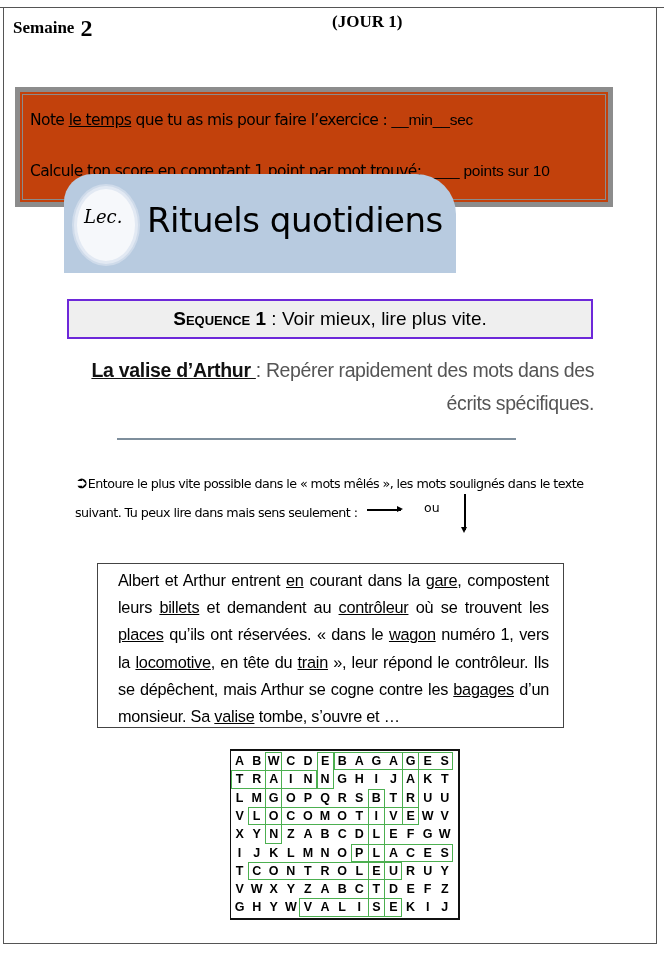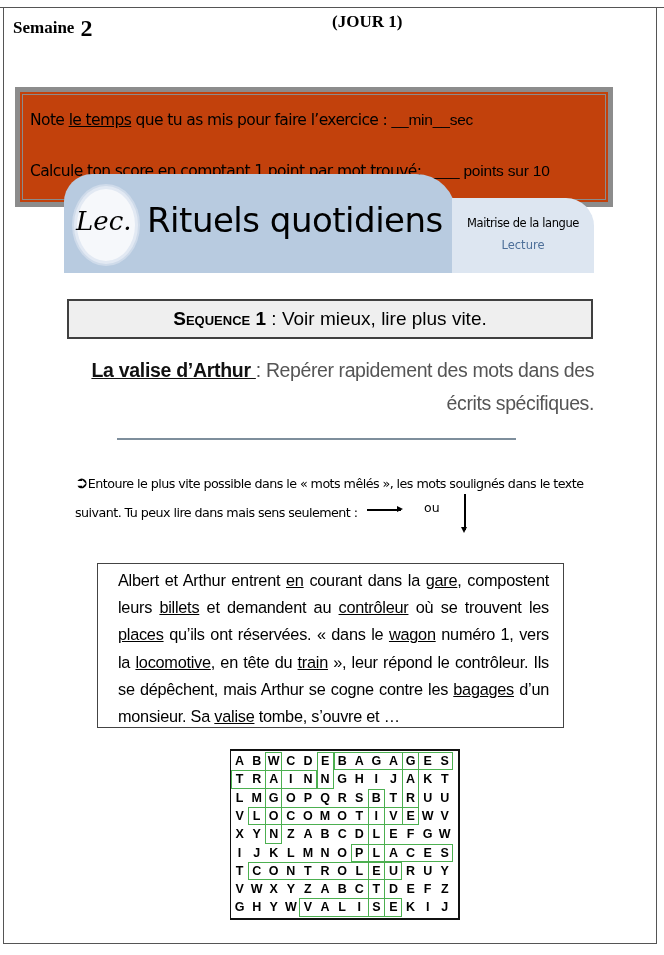--- a/index.html
+++ b/index.html
@@ -17,26 +17,26 @@
     .note-line { position: absolute; left: 10px; font-family: "DejaVu Sans", sans-serif; font-size: 15.5px; letter-spacing: -0.6px; white-space: nowrap; }
     .note-line.l1 { top: 19px; }
     .note-line.l2 { top: 70px; }
     .note-line u { text-decoration: underline; }
     .note-line .bold { font-family: "Liberation Sans", sans-serif; font-weight: normal; letter-spacing: -0.2px; }
 
     .banner { position: absolute; left: 64px; top: 174px; width: 530px; height: 99px; }
     .banner-main { position: absolute; left: 0; top: 0; width: 392px; height: 99px; background: #b8cbe0; border-top-left-radius: 28px; border-top-right-radius: 40px; }
     .banner-side { position: absolute; left: 388px; top: 24px; width: 142px; height: 75px; background: #dde6f1; border-top-right-radius: 28px; }
     .logo-circle { position: absolute; left: 10px; top: 12px; width: 58px; height: 72px; border-radius: 50%; background: #f6f8fb; border: 3px solid #e2e9f3; box-shadow: 0 0 0 2px #cfdbea; }
-    .logo-text { position: absolute; left: 12px; top: 32px; font-family: "DejaVu Serif", serif; font-style: italic; font-size: 26px; }
+    .logo-text { position: absolute; left: 20px; top: 32px; font-family: "DejaVu Serif", serif; font-style: italic; font-size: 18px; }
     .banner-title { position: absolute; left: 83px; top: 26px; font-family: "DejaVu Sans", sans-serif; font-size: 34px; font-weight: normal; letter-spacing: -0.5px; }
     .side-title { position: absolute; left: 0; width: 142px; top: 18px; text-align: center; font-family: "DejaVu Sans", sans-serif; font-size: 11.5px; letter-spacing: -0.4px; }
     .side-sub { position: absolute; left: 0; width: 142px; top: 40px; text-align: center; font-family: "DejaVu Sans", sans-serif; font-size: 11.5px; color: #4d6f99; }
 
-    .seqbox { position: absolute; left: 67px; top: 299px; width: 526px; height: 40px; border: 2px solid #404040; box-sizing: border-box; background: #efefef; text-align: center; line-height: 36px; font-family: "Liberation Sans", sans-serif; font-size: 19px; }
+    .seqbox { position: absolute; left: 67px; top: 299px; width: 526px; height: 40px; border: 2px solid #6d28d9; box-sizing: border-box; background: #efefef; text-align: center; line-height: 36px; font-family: "Liberation Sans", sans-serif; font-size: 19px; }
     .seqbox .sc { font-weight: bold; font-variant: small-caps; }
 
     .subtitle { position: absolute; left: 74px; top: 354px; width: 520px; font-family: "Liberation Sans", sans-serif; font-size: 19.5px; line-height: 33px; color: #555; letter-spacing: -0.4px; text-align: right; }
     .subtitle .ttl { color: #111; font-weight: bold; text-decoration: underline; letter-spacing: -0.3px; }
 
     .divider { position: absolute; left: 117px; top: 438px; width: 399px; height: 2px; background: #7e8e9c; }
 
     .instr { position: absolute; left: 75px; top: 468px; width: 520px; font-family: "DejaVu Sans", sans-serif; font-size: 12.7px; line-height: 29px; letter-spacing: -0.55px; }
     .instr .arrowbullet { font-size: 16px; }
     .arrow-right { position: absolute; left: 367px; top: 509px; width: 34px; height: 1.5px; background: #000; }
@@ -72,24 +72,20 @@
   <div class="note-line l2">
     <span>Calcule </span><u>ton score</u><span> en comptant 1 point par mot trouvé: </span><span class="bold">____</span><span class="bold"> points sur 10</span>
   </div>
 </div>
 
 <div class="banner">
   <div class="banner-main">
     <div class="logo-circle"></div>
     <div class="logo-text">Lec.</div>
     <div class="banner-title">Rituels quotidiens</div>
-  </div>
-  <div class="banner-side">
-    <div class="side-title">Maitrise de la langue</div>
-    <div class="side-sub">Lecture</div>
   </div>
 </div>
 
 <div class="seqbox">
   <span class="sc">Sequence 1</span><span> : Voir mieux, lire plus vite.</span>
 </div>
 
 <div class="subtitle">
   <span class="ttl">La valise d’Arthur </span><span>: Repérer rapidement des mots dans des écrits spécifiques.</span>
 </div>

